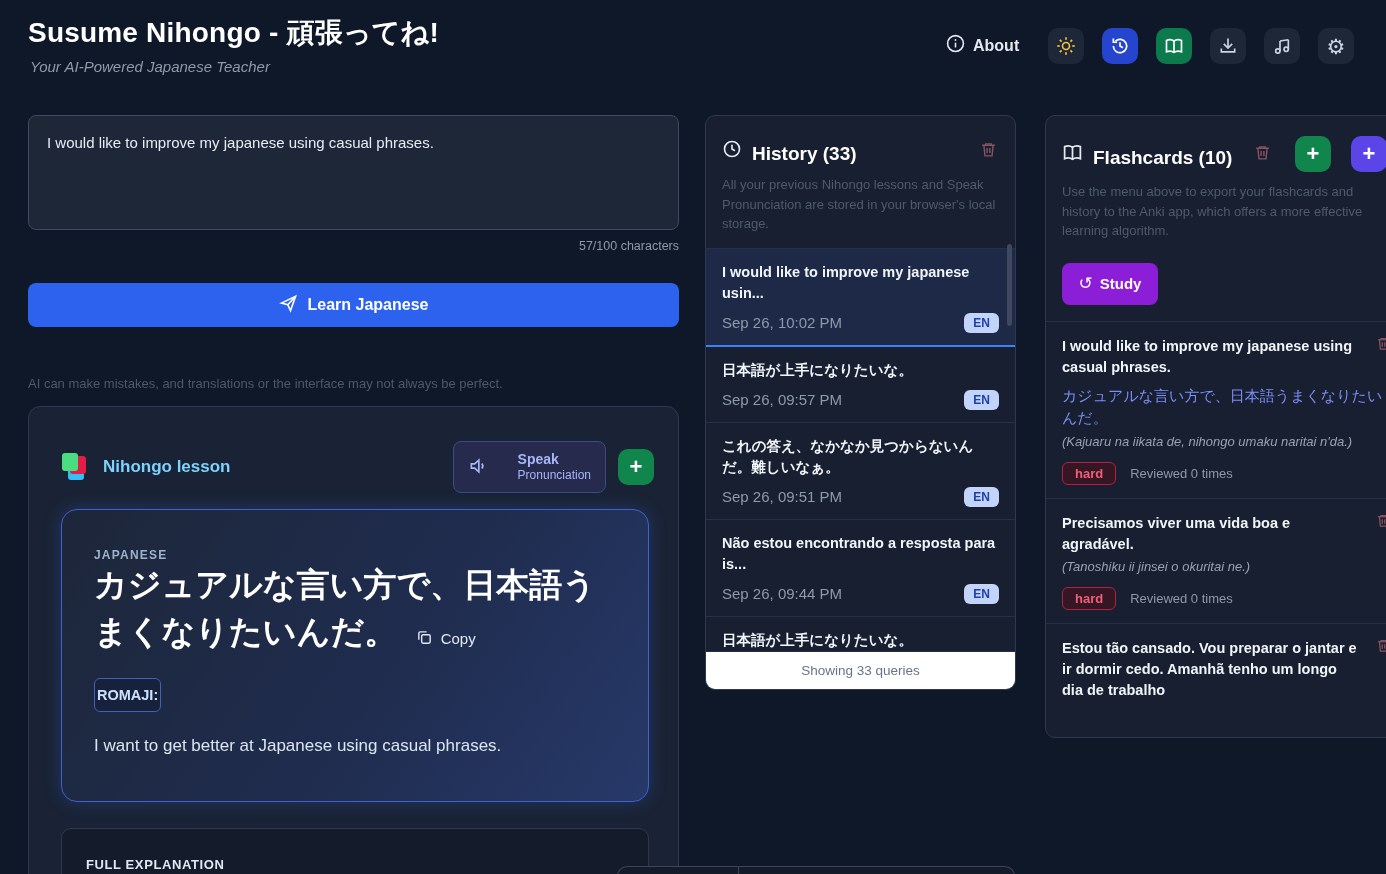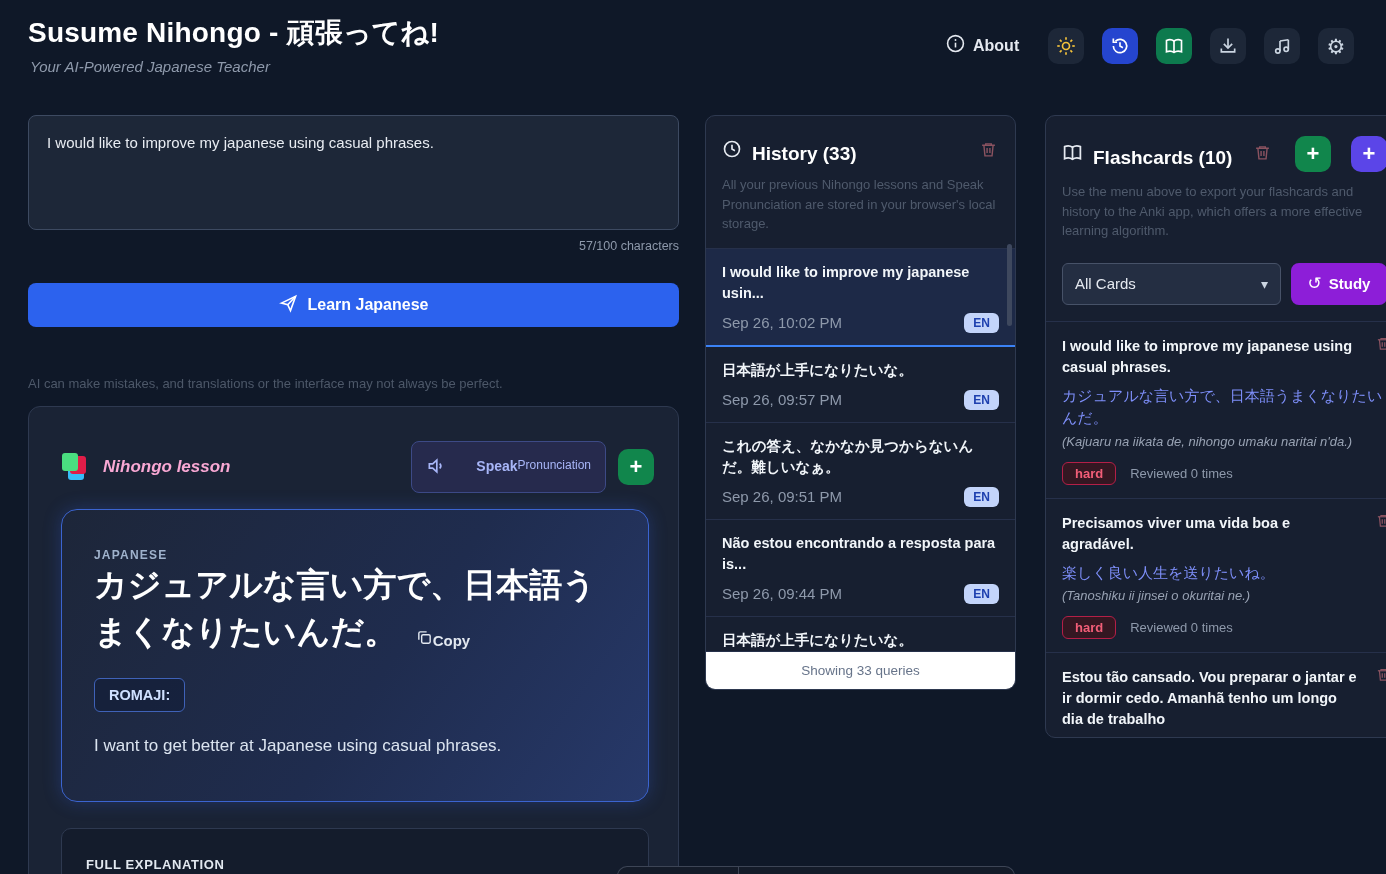--- a/index.html
+++ b/index.html
@@ -40,50 +40,50 @@
     left:28px; top:406px; width:651px; height:500px;
     background:#1a2335; border:1px solid #2e3950; border-radius:12px;
     overflow:hidden;
   }
   .lesson-head { position:absolute; left:32px; right:24px; top:34px; display:flex; align-items:center; }
   .lesson-logo { position:relative; width:28px; height:28px; margin-right:14px; }
   .lesson-logo i { position:absolute; width:16px; height:18px; border-radius:3px; display:block; }
   .lesson-logo .bk-blue { left:7px; top:9px; background:#38bdf8; }
   .lesson-logo .bk-red { left:9px; top:3px; background:#e11d48; }
   .lesson-logo .bk-green { left:1px; top:0; background:#4ade80; }
-  .lesson-title { font-size:17px; font-weight:bold; color:#f9a8d4;font-style:italic; }
+  .lesson-title { font-size:17px; font-weight:bold; color:#7dd3fc; }
   .speak-btn {
     margin-left:auto; background:#262a4d; border:1px solid #3d4a86; border-radius:8px;
     min-width:136px; height:52px; padding:6px 14px; cursor:pointer;
     display:flex; align-items:center; gap:10px; color:#a8b6f8;
   }
-  .speak-lines { display:flex; flex-direction:row; line-height:1.25; text-align:left;margin-left:20px; }
+  .speak-lines { display:flex; flex-direction:column; line-height:1.25; text-align:left;margin-left:20px; }
   .speak-l1 { font-size:14px; font-weight:bold; }
   .speak-l2 { font-size:12px; }
   .plus-btn { width:36px; height:36px; border-radius:10px; border:none; cursor:pointer;
     color:#fff; font-size:22px; font-weight:bold; line-height:1; display:flex; align-items:center; justify-content:center;
     font-family:"Liberation Sans", sans-serif; }
   .plus-green { background:#11864c; margin-left:12px; }
   .plus-purple { background:#5b45e8; }
 
   .jp-card {
     position:absolute; left:32px; top:102px; width:588px; height:293px;
     border-radius:16px; border:1px solid #3b64d0;
     background:linear-gradient(125deg, #1d2639 0%, #1f2c4e 55%, #27396a 100%);
     box-shadow:0 0 18px rgba(59,109,246,.25);
     padding:38px 32px 0 32px;
   }
   .jp-label { font-size:12px; font-weight:bold; letter-spacing:1.2px; color:#9fb2cc; }
   .jp-text { margin-top:14px; font-size:33px; font-weight:bold; color:#ffffff; line-height:1.42; max-width:520px; display:inline; }
-  .copy-btn { display:inline-flex; align-items:flex-end; gap:0; color:#e2e8f0; font-size:15px; font-weight:bold;
+  .copy-btn { display:inline-flex; align-items:center; gap:8px; color:#e2e8f0; font-size:15px; font-weight:normal;
     background:none; border:none; cursor:pointer; font-family:"Liberation Sans", sans-serif; margin-left:14px; vertical-align:middle; }
   .romaji-box {
     margin-top:22px; display:inline-flex; gap:10px; align-items:flex-start;
     border:1px solid #3f62b8; background:rgba(17,28,54,.55); border-radius:6px;
-    padding:8px 14px; font-size:14.5px; font-weight:bold; color:#eef2f8;
+    padding:8px 2px; font-size:14.5px; font-weight:bold; color:#eef2f8;
   }
   .romaji-label { color:#cfe0ff; }
   .jp-english { margin-top:24px; font-size:17px; color:#dbe4f0; }
 
   .full-expl-box {
     position:absolute; left:32px; top:421px; width:588px; height:120px;
     background:#141c2c; border:1px solid #2e3950; border-radius:10px; padding:28px 24px;
   }
   .full-expl-label { font-size:13px; font-weight:bold; letter-spacing:.6px; color:#e2e8f0; }
 
@@ -349,24 +349,20 @@
             <line x1="14" y1="10" x2="14" y2="17"></line>
         </svg>
       </span>
     </button>
     <button class="plus-btn plus-green">+</button>
     <button class="plus-btn plus-purple" style="margin-left:10px">+</button>
   </div>
   <div class="panel-desc">Use the menu above to export your flashcards and history to the Anki app, which offers a more effective learning algorithm.</div>
 
   <div class="flash-controls">
-    <div class="cards-select">
-      <span>All Cards</span>
-      <span class="caret">▾</span>
-    </div>
     <button class="study-btn">
       <span class="redo">↺</span>
       <span>Study</span>
     </button>
   </div>
 
   <div>
     <div class="fcard">
       <div class="fcard-front">I would like to improve my japanese using casual phrases.</div>
       <div class="fcard-jp">カジュアルな言い方で、日本語うまくなりたいんだ。</div>
@@ -382,21 +378,20 @@
               <path d="M8 6 V4 h8 v2"></path>
               <path d="M5.5 6 L7 21 h10 L18.5 6"></path>
             <line x1="10" y1="10" x2="10" y2="17"></line>
               <line x1="14" y1="10" x2="14" y2="17"></line>
           </svg>
         </span>
       </button>
     </div>
     <div class="fcard">
       <div class="fcard-front">Precisamos viver uma vida boa e agradável.</div>
-      <div class="fcard-jp">楽しく良い人生を送りたいね。</div>
       <div class="fcard-romaji">(Tanoshiku ii jinsei o okuritai ne.)</div>
       <div class="fcard-meta">
         <span class="hard-badge">hard</span>
         <span class="reviewed">Reviewed 0 times</span>
       </div>
       <button class="trash-btn">
         <span>
           <svg width="15" height="15" viewBox="0 0 24 24" fill="none" stroke="#8b5360" stroke-width="2">
             <polyline points="3,6 21,6"></polyline>
               <path d="M8 6 V4 h8 v2"></path>

